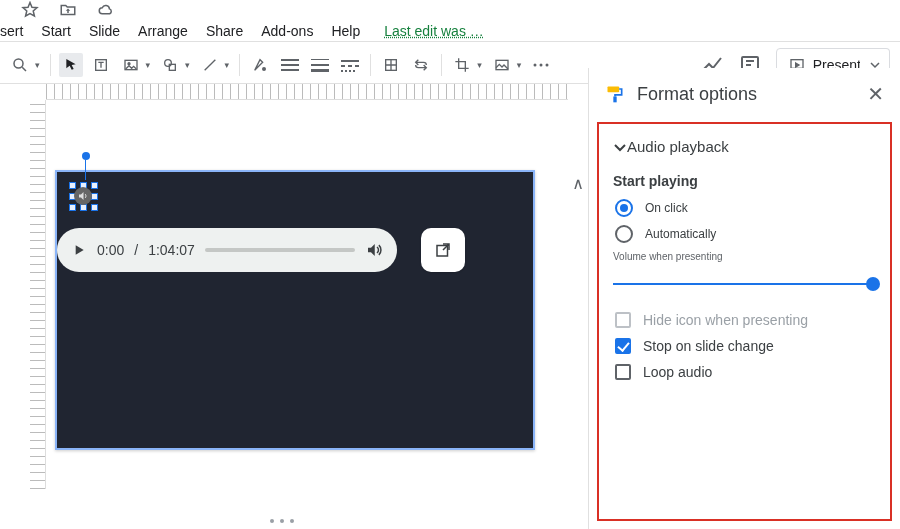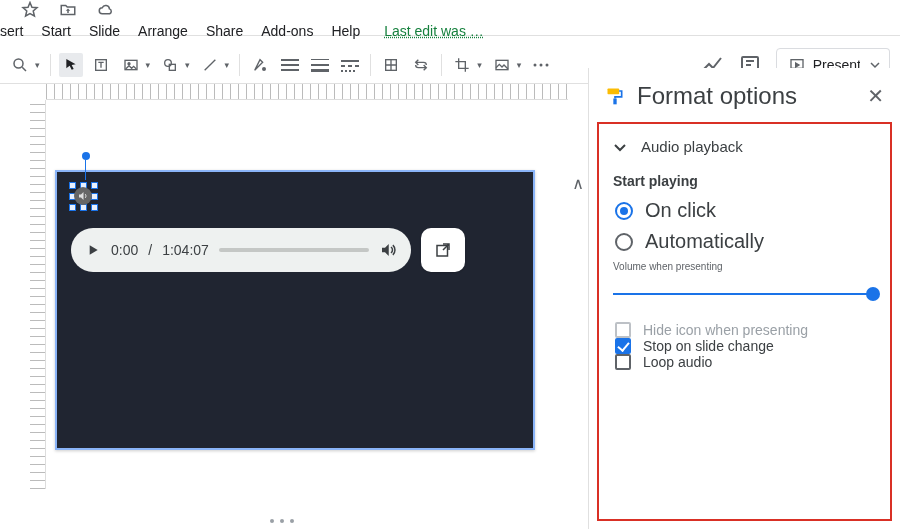--- a/index.html
+++ b/index.html
@@ -1,19 +1,19 @@
 <!DOCTYPE html>
 <html><head>
 <meta charset="utf-8">
 <style>
   * { box-sizing: border-box; margin: 0; padding: 0; font-family: Arial, "Helvetica Neue", sans-serif; }
   body { width: 900px; height: 529px; overflow: hidden; background: #fff; position: relative; }
 
   
-  .hdr { position:absolute; left:0; top:0; right:0; height:36px; border-bottom:1px solid #e0e0e0; }
+  .hdr { position:absolute; left:0; top:0; right:0; height:42px; border-bottom:1px solid #e0e0e0; }
   .hdr .icons-left { position:absolute; left:18px; top:0; height:20px; display:flex; gap:14px; align-items:center; }
   .hdr .icons-left svg { width:18px; height:18px; }
   .hdr .menu { position:absolute; left:0; top:23px; display:flex; gap:18px; font-size:14px; color:#202124; }
   .hdr .menu .m-item { cursor:default; }
   .hdr .last-edit { color:#15803d; text-decoration:underline dotted; margin-left:6px; }
   .hdr .right { position:absolute; right:10px; top:6px; display:flex; align-items:center; gap:14px;margin-top:42px; }
   .btn { display:flex; align-items:center; gap:8px; height:34px; padding:0 12px; border:1px solid #dadce0; border-radius:4px; font-size:14px; color:#202124; background:#fff; }
   .btn.present { font-weight:500; }
   .btn.caret { border-left:none; width:30px; padding:0; justify-content:center; margin-left:-14px; border-radius:0 4px 4px 0; }
   .btn.share { background:#fbbc04; border-color:#fbbc04; font-weight:500; }
@@ -33,46 +33,46 @@
   .slide { position:absolute; left:55px; top:86px; width:480px; height:280px; background:#202531; border:2px solid #8ab4f8; box-shadow:0 1px 3px rgba(0,0,0,.2); }
   .sel-handle { position:absolute; left:12px; top:10px; width:30px; height:30px; }
   .sel-handle .sq { position:absolute; width:7px; height:7px; background:#e8f0fe; border:1.5px solid #1a73e8; }
   .sel-handle .sq.tl{left:0;top:0}.sel-handle .sq.tm{left:11px;top:0}.sel-handle .sq.tr{left:22px;top:0}
   .sel-handle .sq.ml{left:0;top:11px}.sel-handle .sq.mr{left:22px;top:11px}
   .sel-handle .sq.bl{left:0;top:22px}.sel-handle .sq.bm{left:11px;top:22px}.sel-handle .sq.br{left:22px;top:22px}
   .sel-handle .c { position:absolute; left:11px; top:11px; width:7px; height:7px; background:#1a73e8; border-radius:50%; }
   .rot { position:absolute; left:25px; top:-20px; width:8px;height:8px; border-radius:50%; background:#1a73e8;}
   .rot-line{position:absolute; left:28px; top:-12px; width:1px; height:20px; background:#1a73e8;}
   .audio-icon{position:absolute;left:17px;top:15px;width:18px;height:18px;border-radius:50%;background:#666;display:flex;align-items:center;justify-content:center;}
-  .player { position:absolute; left:14px; top:56px; width:340px; height:44px; background:#eef1f0; border-radius:22px; display:flex; align-items:center; padding:0 14px; gap:10px; font-size:14px; color:#3c4043;}
+  .player { position:absolute; left:0; top:56px; width:340px; height:44px; background:#eef1f0; border-radius:22px; display:flex; align-items:center; padding:0 14px; gap:10px; font-size:14px; color:#3c4043;}
   .player .track { flex:1; height:4px; background:#c4c7c5; border-radius:2px; }
   .popbtn { position:absolute; left:364px; top:56px; width:44px; height:44px; background:#fff; border-radius:10px; display:flex; align-items:center; justify-content:center; box-shadow:0 1px 2px rgba(0,0,0,.15); }
 
   .page-ind { position:absolute; left:270px; bottom:6px; color:#9aa0a6; display:flex; gap:6px;}
   .page-ind span{width:4px;height:4px;border-radius:50%;background:#9aa0a6;}
   .scroll-up { position:absolute; right:4px; top:90px; color:#5f6368;}
 
   
   .panel { position:absolute; right:0; top:68px; bottom:0; width:312px; border-left:1px solid #e0e0e0; background:#fff; }
   .panel-head { display:flex; align-items:center; gap:12px; padding:14px 16px; }
-  .panel-head .title { font-size:24px; color:#3c4043; font-weight:400; flex:1;}
+  .panel-head .title { font-size:18px; color:#3c4043; font-weight:400; flex:1;}
   .panel-head .close { font-size:20px; color:#5f6368;}
   .paint-icon { width:20px; height:20px;}
   .panel-body { position:absolute; left:8px; right:8px; top:54px; bottom:8px; border:2px solid #d93025; padding:14px 14px; }
-  .sect-head { display:flex; align-items:center; gap:14px; font-size:15px; color:#3c4043; font-weight:500; margin-bottom:18px;}
+  .sect-head { display:flex; align-items:center; font-size:15px; color:#3c4043; font-weight:500; margin-bottom:18px;}
   .sub-head { font-size:14px; font-weight:600; color:#3c4043; margin:14px 0 10px; }
-  .radio-row { display:flex; align-items:center; gap:12px; font-size:20px; color:#3c4043; margin:8px 2px; }
+  .radio-row { display:flex; align-items:center; gap:12px; font-size:12px; color:#3c4043; margin:8px 2px; }
   .radio { width:18px; height:18px; border:2px solid #5f6368; border-radius:50%; position:relative;}
   .radio.checked { border-color:#1a73e8;}
   .radio.checked::after{content:"";position:absolute;left:3px;top:3px;width:8px;height:8px;border-radius:50%;background:#1a73e8;}
   .small-label { font-size:10px; color:#5f6368; margin:6px 0 10px;}
   .slider { position:relative; height:20px; margin:12px 0 18px;}
   .slider .trk{position:absolute;left:0;right:0;top:9px;height:2px;background:#1a73e8;}
   .slider .knob{position:absolute;right:-4px;top:3px;width:14px;height:14px;border-radius:50%;background:#1a73e8;}
-  .check-row { display:flex; align-items:center; gap:12px; font-size:14px; color:#3c4043; margin:0 2px;}
+  .check-row { display:flex; align-items:center; gap:12px; font-size:14px; color:#3c4043; margin:10px 2px;}
   .check-row.dim { color:#9aa0a6;}
   .cb { width:16px; height:16px; border:2px solid #5f6368; border-radius:2px; position:relative;}
   .cb.dim{border-color:#bdc1c6;}
   .cb.checked { background:#1a73e8; border-color:#1a73e8;}
   .cb.checked::after{content:"";position:absolute;left:3px;top:0;width:5px;height:9px;border:solid #fff;border-width:0 2px 2px 0;transform:rotate(40deg);}
 </style>
 </head>
 <body>
 
 <div class="hdr">

